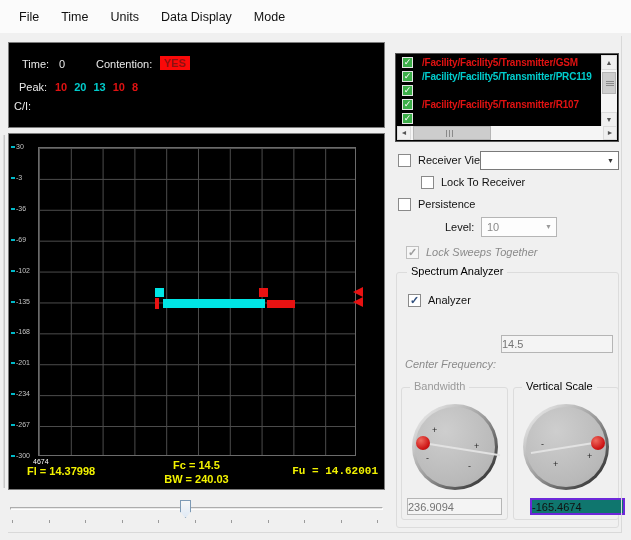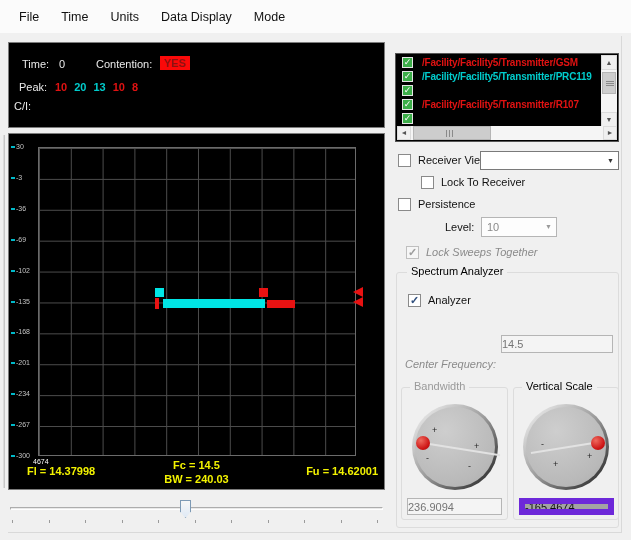--- a/index.html
+++ b/index.html
@@ -22,21 +22,21 @@
   #plot-grid { position:absolute; left:29px; top:13px; width:318px; height:309px; border:1px solid #6b6b6b;
     background-image:linear-gradient(to right,#4c4c4c 1px,transparent 1px),linear-gradient(to bottom,#4c4c4c 1px,transparent 1px);
     background-size:31.8px 30.9px; }
   .ylabel { position:absolute; left:2px; width:26px; height:8px; color:#c3c3c3; font-size:7px; line-height:8px; white-space:nowrap; }
   .ytick { display:inline-block; width:4px; height:2px; background:#00b9c9; vertical-align:middle; margin-right:1px; }
   #corner-fragment { position:absolute; left:24px; top:324px; color:#fff; font-size:7px; }
   .freq-label { position:absolute; color:#f2f200; font-size:11px; font-weight:600; white-space:nowrap; }
   #fl-label { left:18px; top:331px; }
   #fc-label { left:0; top:325px; width:100%; text-align:center; }
   #bw-label { left:0; top:339px; width:100%; text-align:center; }
-  #fu-label { right:6px; top:331px; }
+  #fu-label { right:6px; top:331px;font-family:Liberation Mono, monospace; }
 
   
   .sig { position:absolute; }
   #cyan-marker-square { left:116px; top:140px; width:9px; height:9px; }
   #red-marker-tick   { left:116px; top:150px; width:4px; height:11px; }
   #cyan-signal-bar   { left:124px; top:151px; width:102px; height:9px; }
   #red-marker-square { left:220px; top:140px; width:9px; height:9px; }
   #red-signal-bar    { left:228px; top:152px; width:28px; height:8px; }
   .arrow-left { position:absolute; width:10px; height:10px; clip-path:polygon(100% 0,100% 100%,0 50%); }
   #receiver-arrow-1 { left:314px; top:139px; }
@@ -81,21 +81,21 @@
 
   
   .combo { position:absolute; background:#fff; border:1px solid #7a7a7a; font-size:11px; color:#111; }
   .combo .arrow { position:absolute; right:4px; top:50%; transform:translateY(-55%); font-size:7px; color:#333; }
   .combo.disabled { background:#fdfdfd; border-color:#b5b5b5; color:#8a8a8a; }
   .combo.disabled .arrow { color:#9a9a9a; }
   .combo .val { padding:3px 0 0 5px; display:block; }
 
   .tbox { position:absolute; font-family:"Liberation Sans",sans-serif; font-size:11px; }
   .tbox.disabled { background:#f4f4f4; border:1px solid #b5b5b5; color:#757575; }
-  .tbox.enabled { background:#a3a3a3; border:6px solid #6d28d9; color:#111; }
+  .tbox.enabled { background:#0f766e; border:2px solid #6d28d9; color:#111;margin-left:11px; }
 
   
   .groupbox { position:absolute; border:1px solid #dcdcdc; border-radius:3px; }
   .groupbox > .legend { position:absolute; top:-8px; background:#f0f0f0; padding:0 4px; font-size:11px; white-space:nowrap; }
 
   
   .knob { position:absolute; width:86px; height:86px; border-radius:50%; background:linear-gradient(135deg,#dedede 15%,#9a9a9a 50%,#333 90%); }
   .knob .face { position:absolute; left:3px; top:3px; right:3px; bottom:3px; border-radius:50%; background:radial-gradient(circle at 38% 30%,#cecece,#b9b9b9 70%,#ababab); }
   .knob .pointer-line { position:absolute; height:2px; background:#e2e2e2; transform-origin:left center; }
   .knob .dot { position:absolute; width:14px; height:14px; border-radius:50%; background:radial-gradient(circle at 35% 32%,#ef6a5e,#cd1414 65%,#9d0f0f); }

